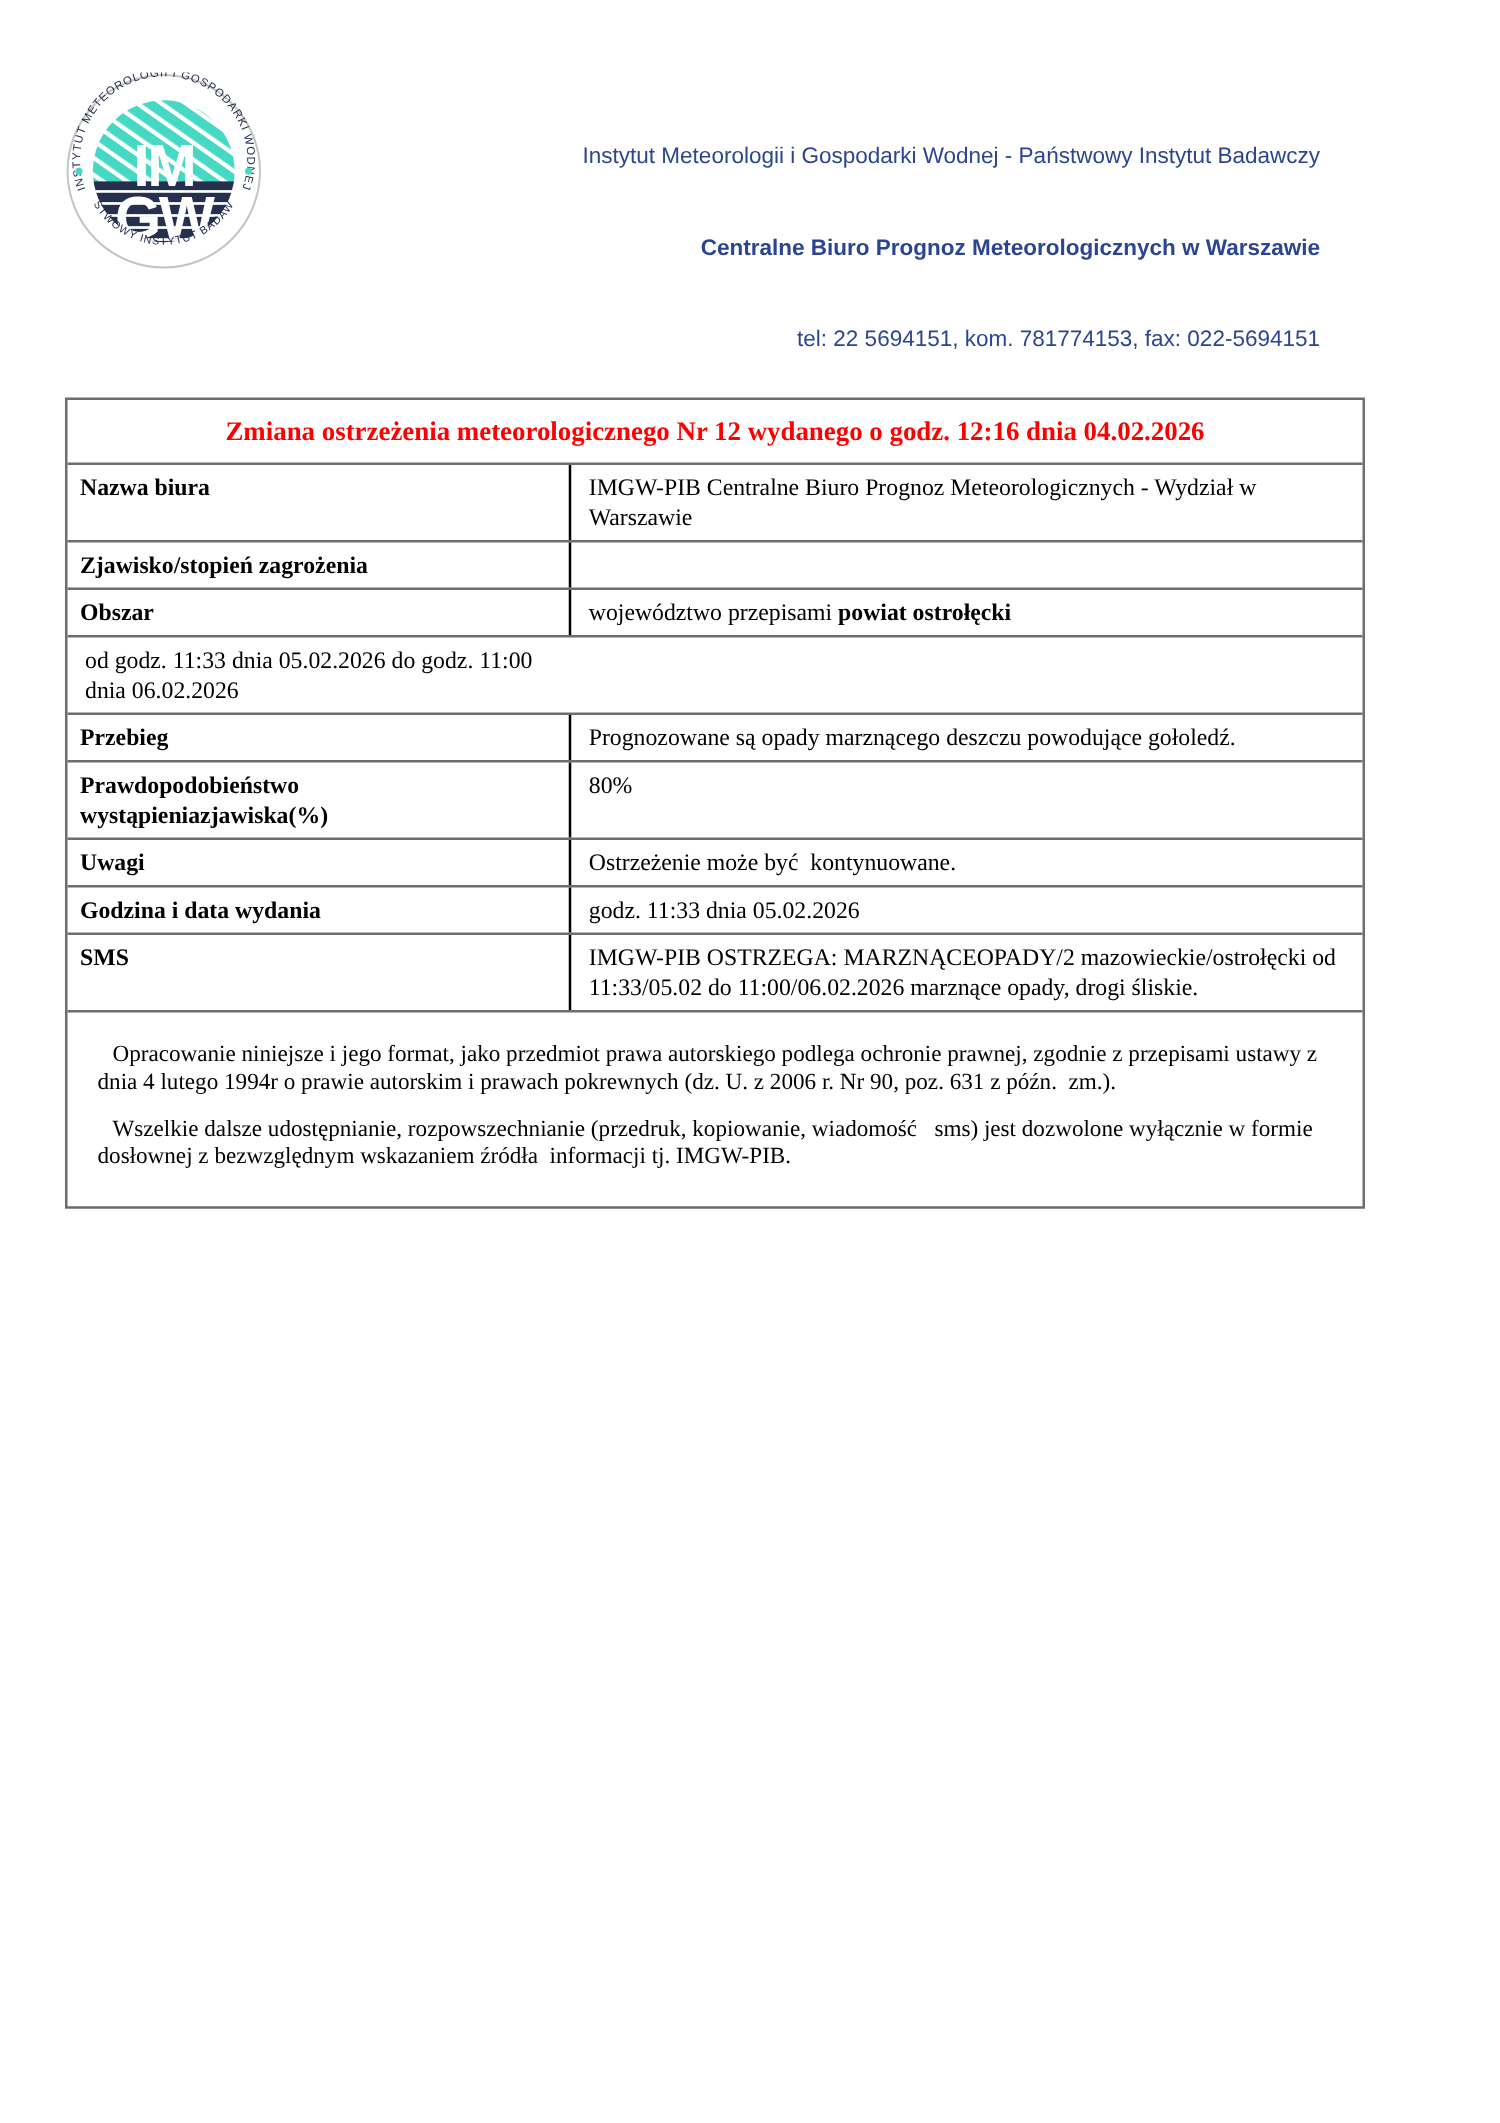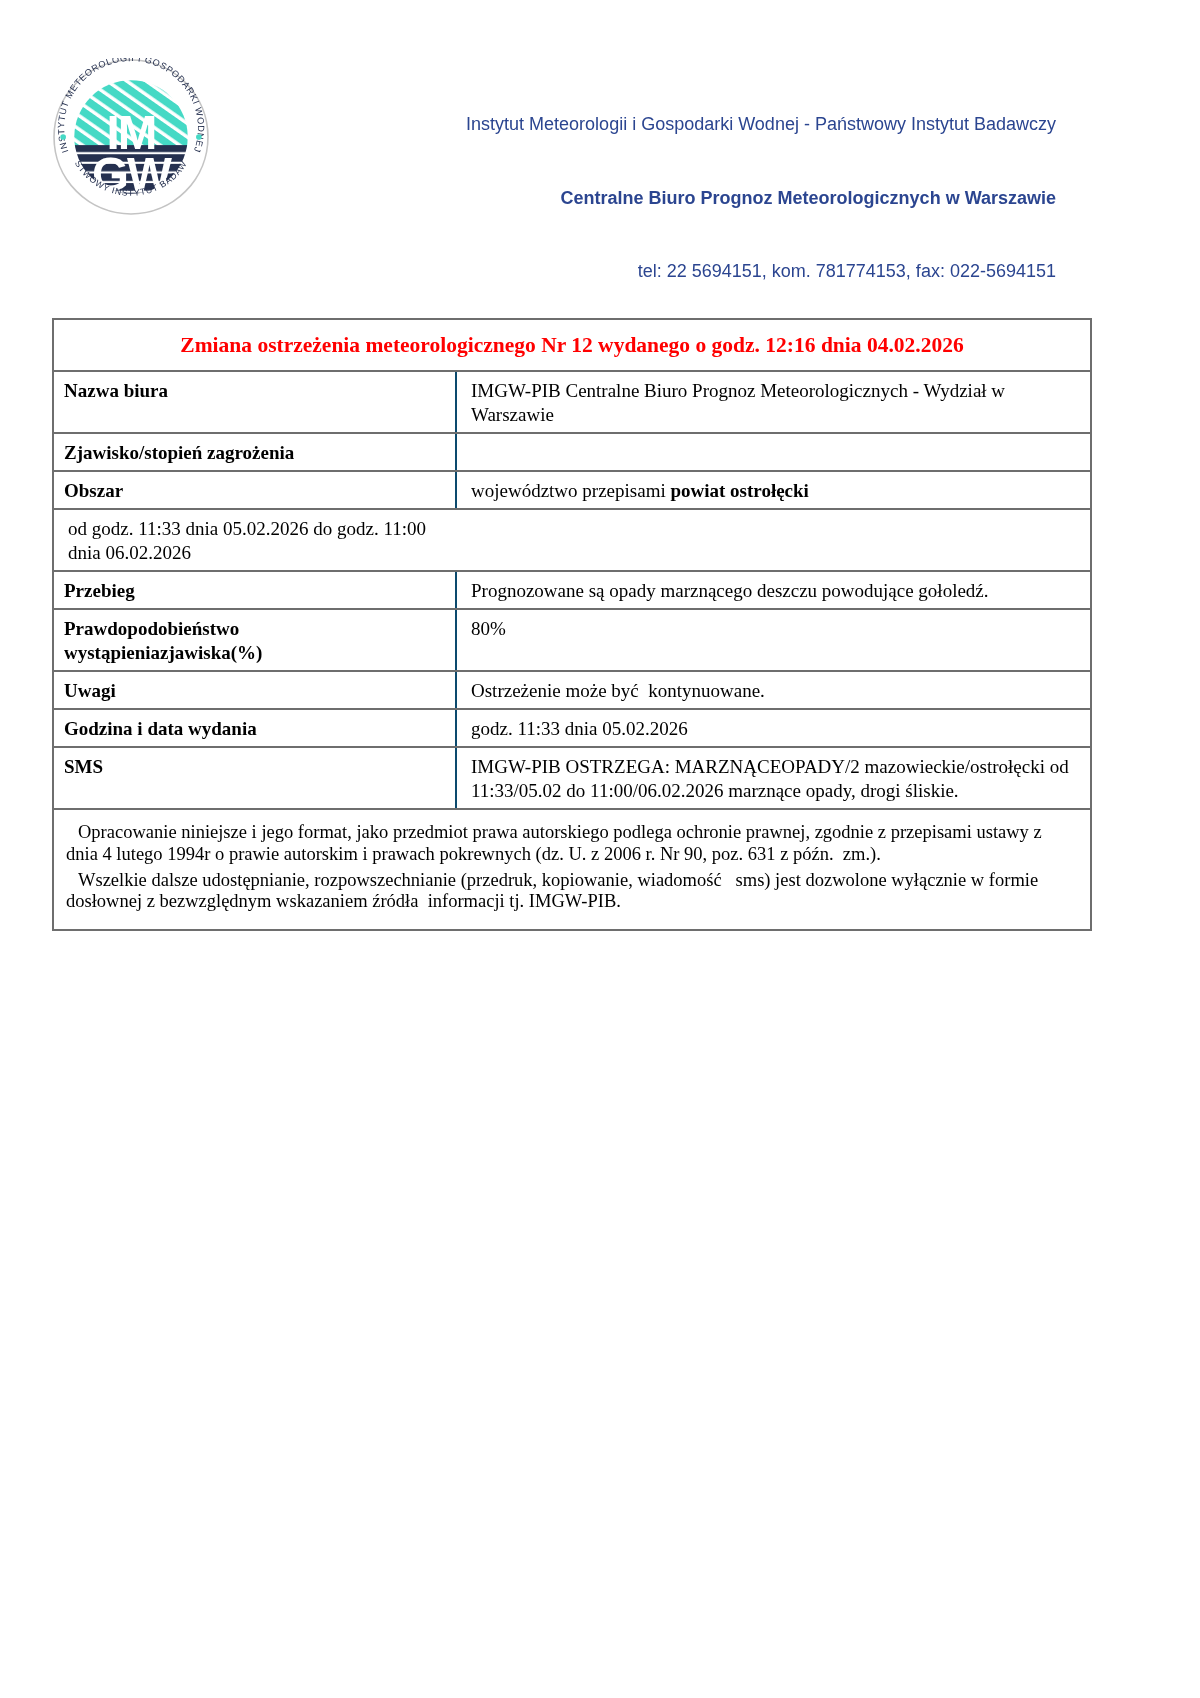--- a/index.html
+++ b/index.html
@@ -58,39 +58,39 @@
   }
   .trow {
     display: grid;
     grid-template-columns: 403px 1fr;
     border-top: 2px solid #6e6e6e;
     min-height: 38px;
     box-sizing: border-box;
   }
   .trow.tall { min-height: 62px; }
   .tlabel {
-    border-right: 2px solid #0c4a6e;
+    border-right: 2px solid #000000;
     font-weight: bold;
     padding: 7px 8px 5px 10px;
     box-sizing: border-box;
     white-space: pre-line;
   }
   .tvalue {
     padding: 7px 10px 5px 14px;
     box-sizing: border-box;
     white-space: pre-wrap;
   }
   .tvalue .vbold { font-weight: bold; }
   .tfooter {
     border-top: 2px solid #6e6e6e;
     padding: 8px 8px 12px 8px;
     font-size: 18.5px;
     line-height: 21.8px;
   }
-  .tfooter p { margin: 4px; text-indent: 12px; white-space: pre-wrap; }
+  .tfooter p { margin: 16px; text-indent: 12px; white-space: pre-wrap; }
 </style>
 </head>
 <body>
 
 <div class="page">
 
   <div class="header">
 
     <div class="logo-wrap">
       <svg viewBox="0 0 156 156" width="158" height="158">

